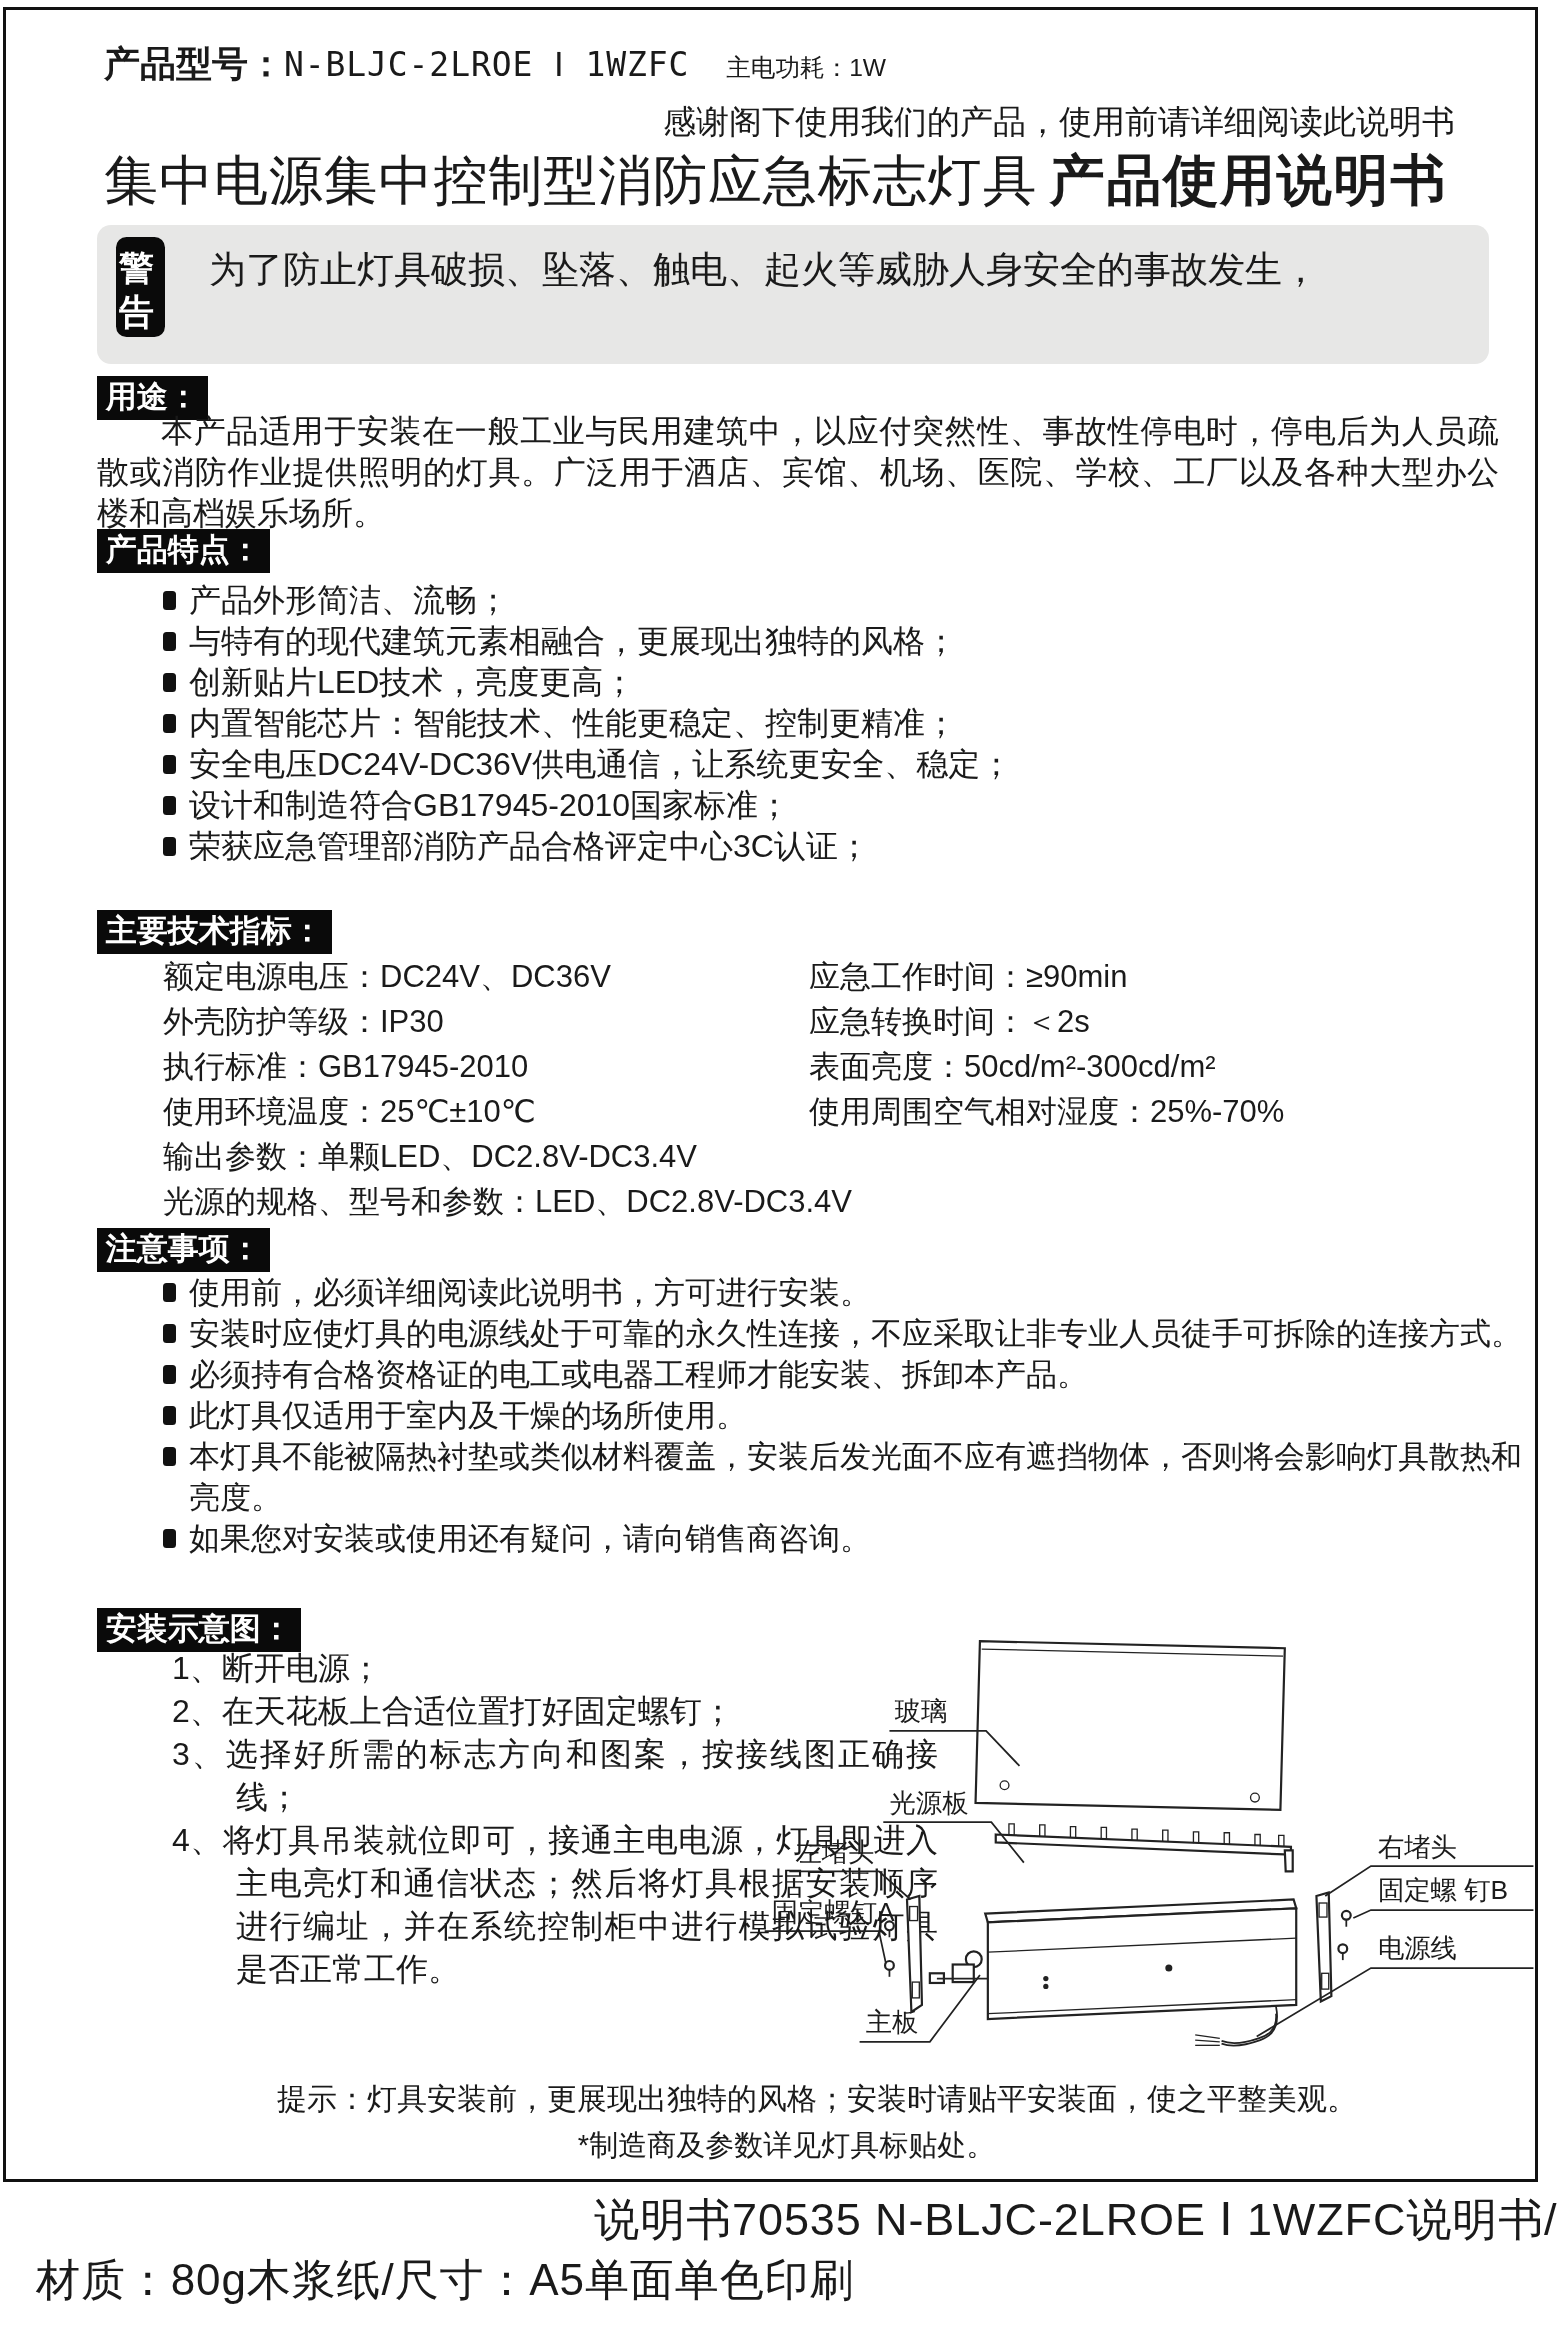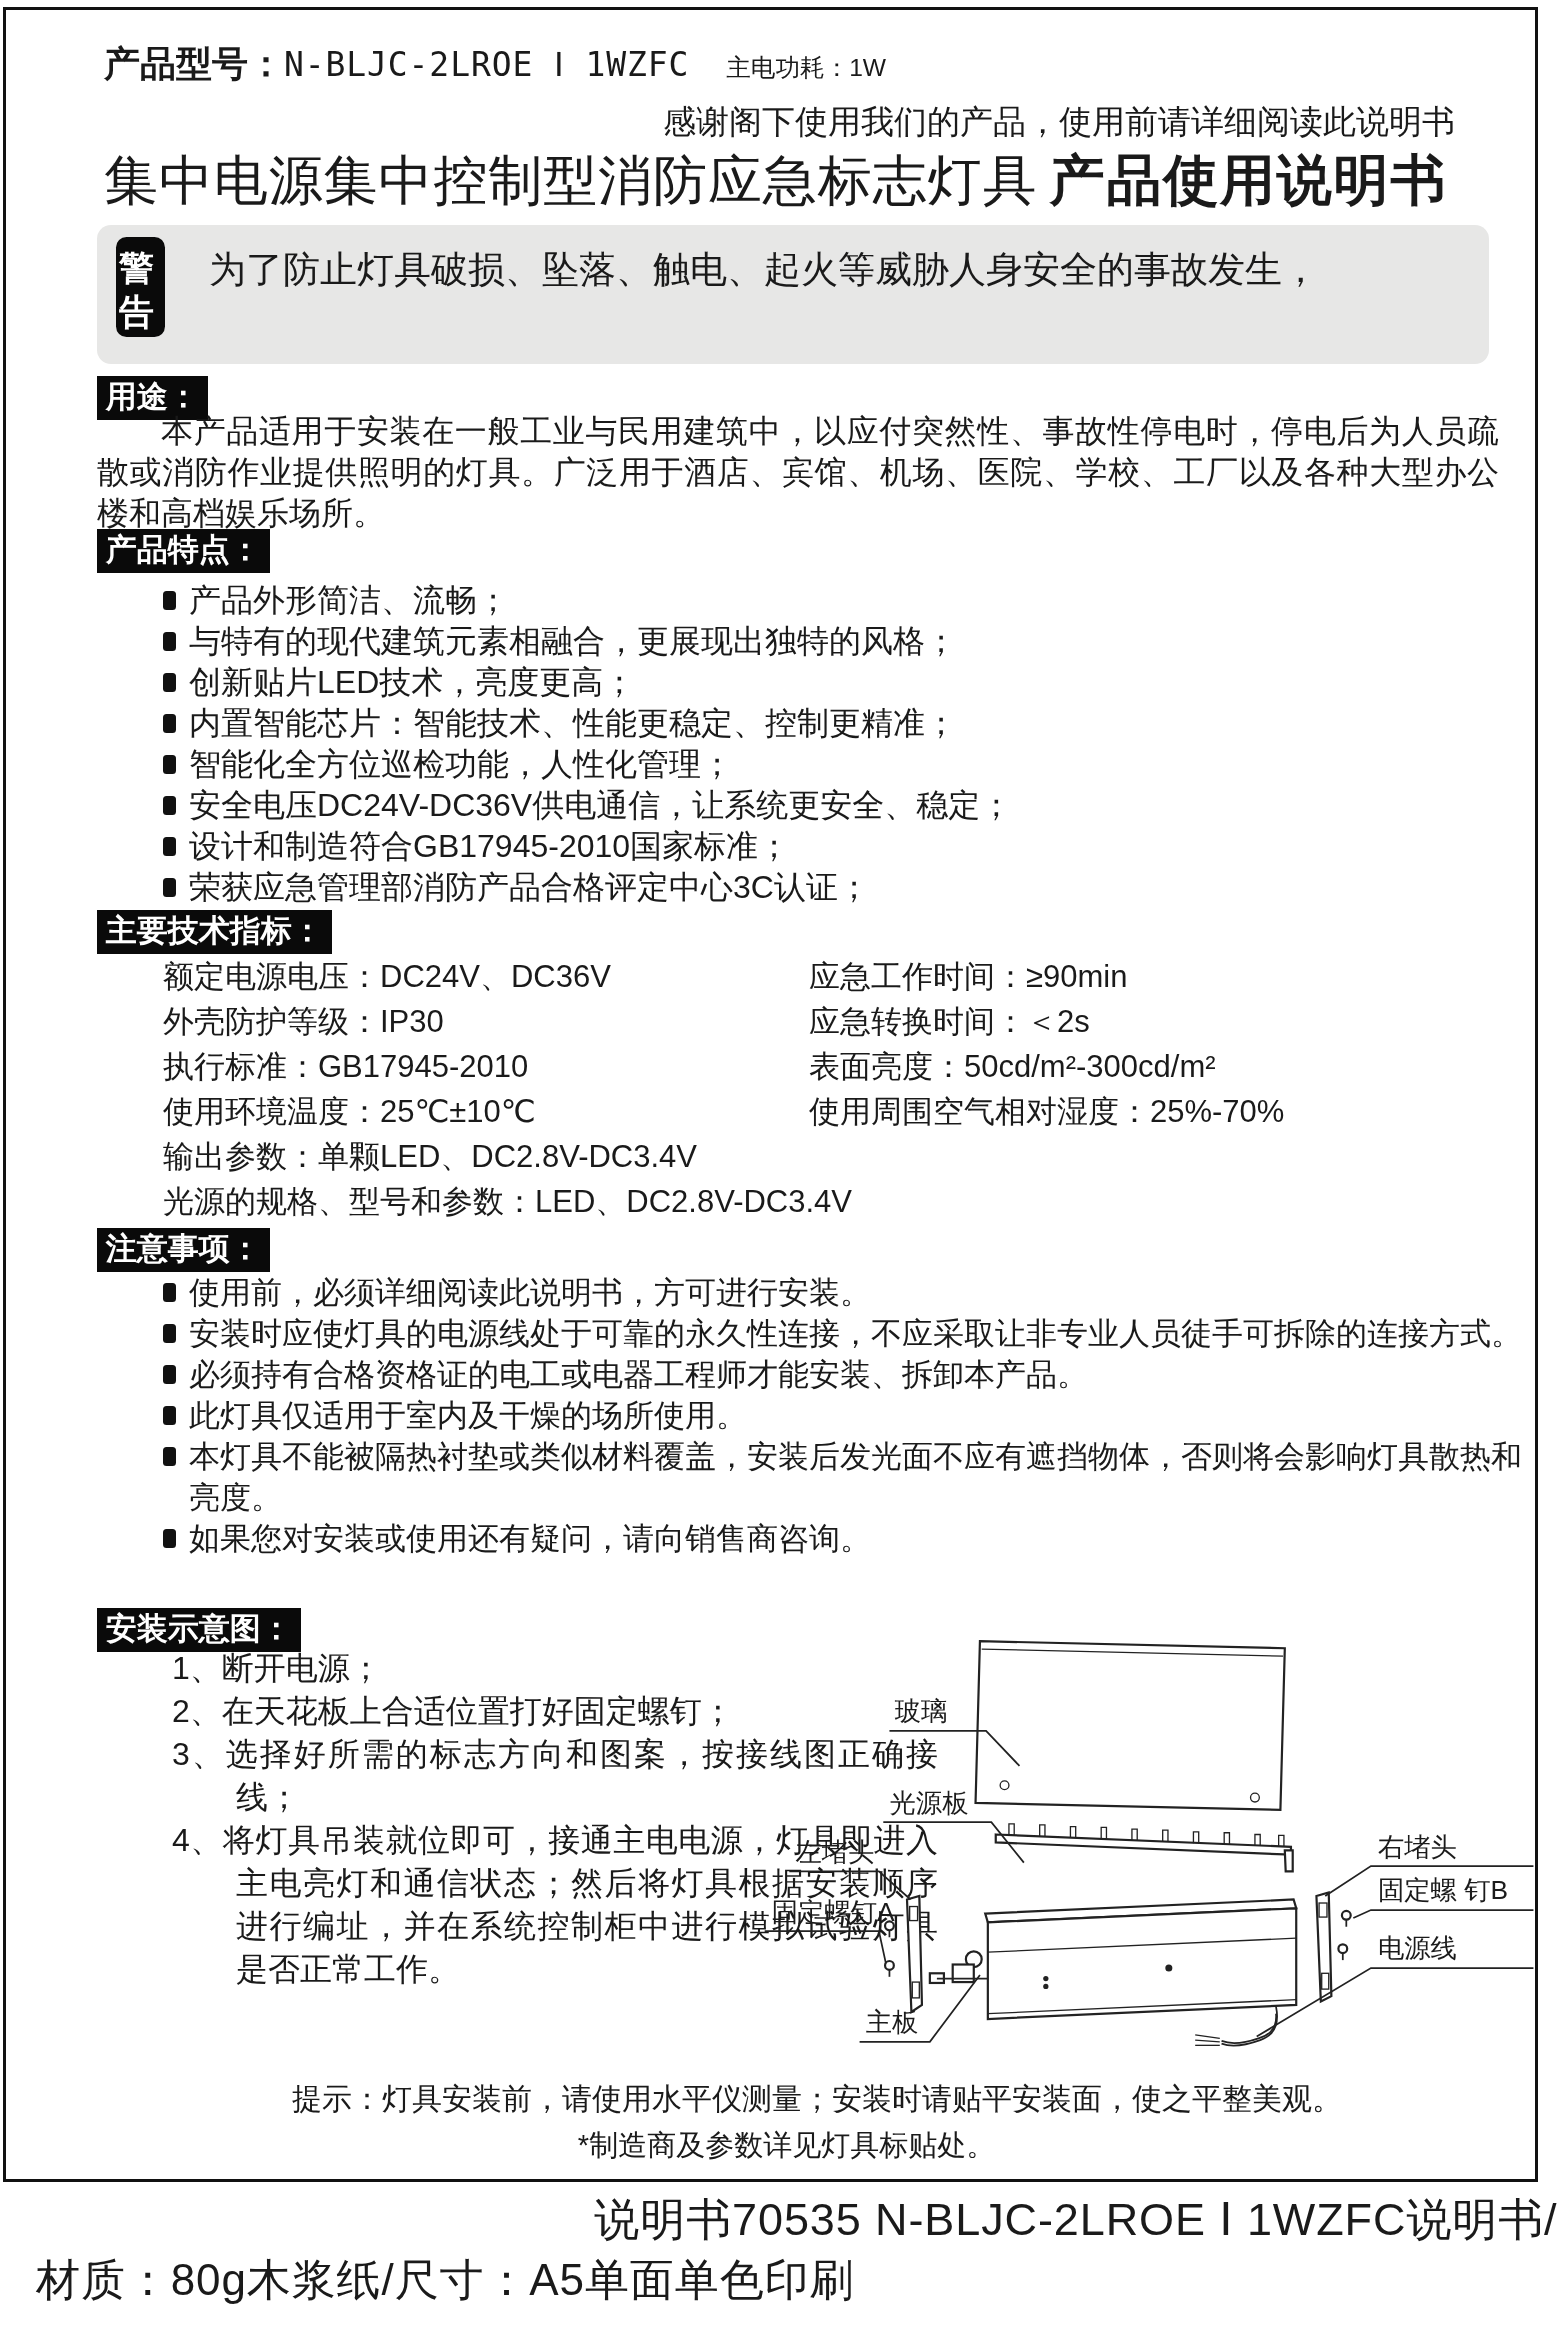--- a/index.html
+++ b/index.html
@@ -99,24 +99,20 @@
         <span class="blt"></span>
         <span class="txt">与特有的现代建筑元素相融合，更展现出独特的风格；</span>
       </div>
     <div class="bitem">
         <span class="blt"></span>
         <span class="txt">创新贴片LED技术，亮度更高；</span>
       </div>
     <div class="bitem">
         <span class="blt"></span>
         <span class="txt">内置智能芯片：智能技术、性能更稳定、控制更精准；</span>
-      </div>
-    <div class="bitem">
-        <span class="blt"></span>
-        <span class="txt">智能化全方位巡检功能，人性化管理；</span>
       </div>
     <div class="bitem">
         <span class="blt"></span>
         <span class="txt">安全电压DC24V-DC36V供电通信，让系统更安全、稳定；</span>
       </div>
     <div class="bitem">
         <span class="blt"></span>
         <span class="txt">设计和制造符合GB17945-2010国家标准；</span>
       </div>
     <div class="bitem">
@@ -266,19 +262,19 @@
     </g>
 
     <text class="dlabel" x="1568" y="2112">右堵头</text>
     <polyline class="dline" points="1745,2124 1560,2124 1508,2158"></polyline>
     <text class="dlabel" x="1568" y="2162">固定螺 钉B</text>
     <polyline class="dline" points="1745,2174 1560,2174 1540,2183"></polyline>
     <text class="dlabel" x="1568" y="2228">电源线</text>
     <polyline class="dline" points="1745,2240 1560,2240 1430,2318"></polyline>
   </svg>
 
-  <div class="abs tip">提示：灯具安装前，请使用水平仪测量；安装时请贴平安装面，使之平整美观。</div>
+  <div class="abs tip">提示：灯具安装前，更展现出独特的风格；安装时请贴平安装面，使之平整美观。</div>
   <div class="abs star">*制造商及参数详见灯具标贴处。</div>
 
   <div class="abs foot1">说明书70535 N-BLJC-2LROE Ⅰ 1WZFC说明书/</div>
   <div class="abs foot2">材质：80g木浆纸/尺寸：A5单面单色印刷</div>
 </div>
 
 
 </body></html>

